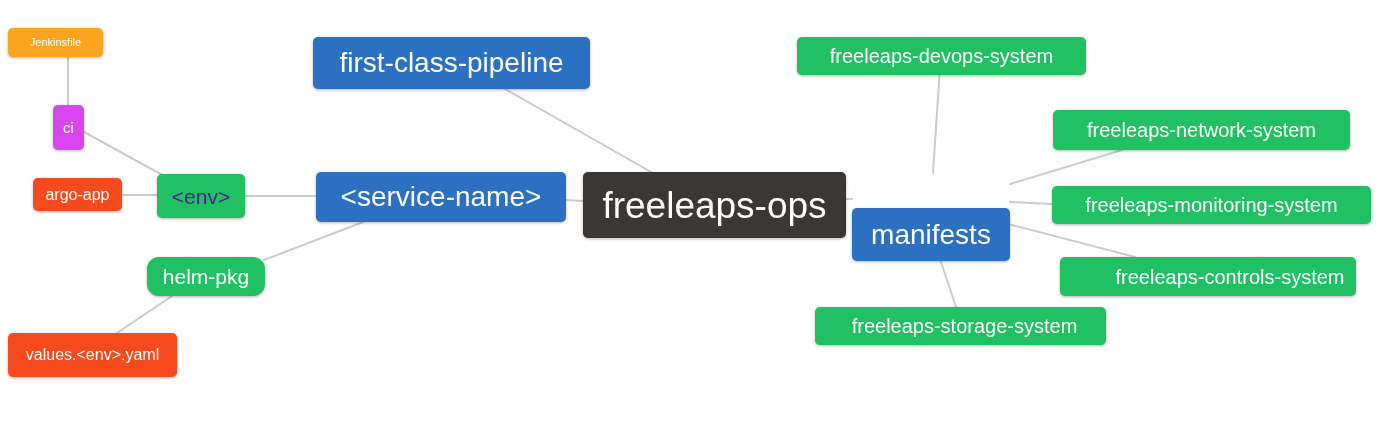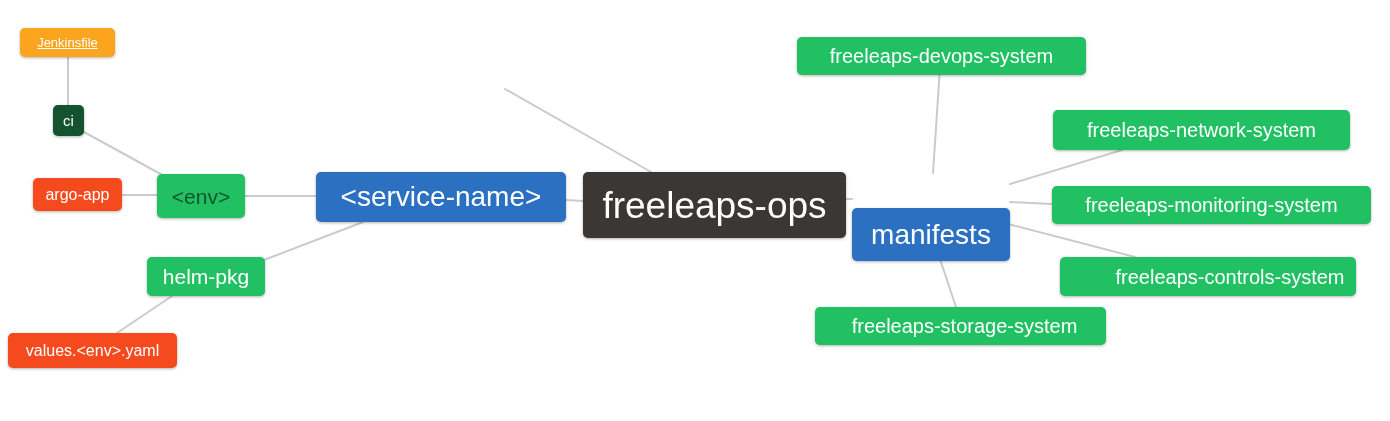--- a/index.html
+++ b/index.html
@@ -51,26 +51,27 @@
       <line x1="566" y1="200" x2="583" y2="201" stroke="#CBCBCB" stroke-width="2" stroke-linecap="round"></line>
       <line x1="505" y1="89" x2="651" y2="172" stroke="#CBCBCB" stroke-width="2" stroke-linecap="round"></line>
       <line x1="846" y1="199" x2="852" y2="199" stroke="#CBCBCB" stroke-width="2" stroke-linecap="round"></line>
       <line x1="933" y1="173" x2="940" y2="67" stroke="#CBCBCB" stroke-width="2" stroke-linecap="round"></line>
       <line x1="1010" y1="184" x2="1122" y2="150" stroke="#CBCBCB" stroke-width="2" stroke-linecap="round"></line>
       <line x1="1010" y1="202" x2="1052" y2="204" stroke="#CBCBCB" stroke-width="2" stroke-linecap="round"></line>
       <line x1="1008" y1="224" x2="1135" y2="257" stroke="#CBCBCB" stroke-width="2" stroke-linecap="round"></line>
       <line x1="929" y1="226" x2="956" y2="307" stroke="#CBCBCB" stroke-width="2" stroke-linecap="round"></line>
     </svg>
 
-<div class="node" style="left: 20px; top: 28px; width: 95px; height: 29px; font-size: 13px; background: rgb(251, 165, 30); color: rgb(255, 255, 255); text-decoration: underline;">Jenkinsfile</div>
-    <div class="node" style="left: 53px; top: 105px; width: 31px; height: 31px; font-size: 15px; background: #14532d; color: rgb(255, 255, 255);">ci</div>
+<div class="node" style="left: 8px; top: 28px; width: 95px; height: 29px; font-size: 11px; background: rgb(251, 165, 30); color: rgb(255, 255, 255);">Jenkinsfile</div>
+    <div class="node" style="left: 53px; top: 105px; width: 31px; height: 45px; font-size: 15px; background: #d946ef; color: rgb(255, 255, 255);">ci</div>
     <div class="node" style="left: 33px; top: 178px; width: 89px; height: 33px; font-size: 16px; background: rgb(245, 74, 29); color: rgb(255, 255, 255);">argo-app</div>
-    <div class="node" style="left: 157px; top: 174px; width: 88px; height: 44px; font-size: 21px; background: rgb(33, 192, 99); color: #14532d;">&lt;env&gt;</div>
-    <div class="node" style="left: 147px; top: 257px; width: 118px; height: 39px; font-size: 21px; background: rgb(33, 192, 99); color: rgb(255, 255, 255);">helm-pkg</div>
-    <div class="node" style="left: 8px; top: 333px; width: 169px; height: 35px; font-size: 16px; background: rgb(245, 74, 29); color: rgb(255, 255, 255);">values.&lt;env&gt;.yaml</div>
+    <div class="node" style="left: 157px; top: 174px; width: 88px; height: 44px; font-size: 21px; background: rgb(33, 192, 99); color: #4c1d95;">&lt;env&gt;</div>
+    <div class="node" style="left: 147px; top: 257px; width: 118px; height: 39px; font-size: 21px; background: rgb(33, 192, 99); color: rgb(255, 255, 255); border-radius: 12px;">helm-pkg</div>
+    <div class="node" style="left: 8px; top: 333px; width: 169px; height: 44px; font-size: 16px; background: rgb(245, 74, 29); color: rgb(255, 255, 255);">values.&lt;env&gt;.yaml</div>
+    <div class="node" style="left: 313px; top: 37px; width: 277px; height: 52px; font-size: 28px; background: rgb(43, 112, 193); color: rgb(255, 255, 255);">first-class-pipeline</div>
     <div class="node" style="left: 316px; top: 172px; width: 250px; height: 50px; font-size: 28px; background: rgb(43, 112, 193); color: rgb(255, 255, 255);">&lt;service-name&gt;</div>
     <div class="node" style="left: 583px; top: 172px; width: 263px; height: 66px; font-size: 37px; background: rgb(59, 55, 53); color: rgb(255, 255, 255);">freeleaps-ops</div>
     <div class="node" style="left: 852px; top: 173px; width: 158px; height: 53px; font-size: 28px; background: rgb(43, 112, 193); color: rgb(255, 255, 255); margin-top: 35px;">manifests</div>
     <div class="node" style="left: 797px; top: 29px; width: 289px; height: 38px; font-size: 20px; background: rgb(33, 192, 99); color: rgb(255, 255, 255); margin-top: 8px;">freeleaps-devops-system</div>
     <div class="node" style="left: 1052px; top: 186px; width: 319px; height: 38px; font-size: 20px; background: rgb(33, 192, 99); color: rgb(255, 255, 255);">freeleaps-monitoring-system</div>
     <div class="node" style="left: 1053px; top: 110px; width: 297px; height: 40px; font-size: 20px; background: rgb(33, 192, 99); color: rgb(255, 255, 255);">freeleaps-network-system</div>
     <div class="node" style="left: 1060px; top: 257px; width: 296px; height: 39px; font-size: 20px; background: rgb(33, 192, 99); color: rgb(255, 255, 255); padding-left: 44px;">freeleaps-controls-system</div>
     <div class="node" style="left: 815px; top: 307px; width: 291px; height: 38px; font-size: 20px; background: rgb(33, 192, 99); color: rgb(255, 255, 255); padding-left: 8px;">freeleaps-storage-system</div>
   </div>
 

